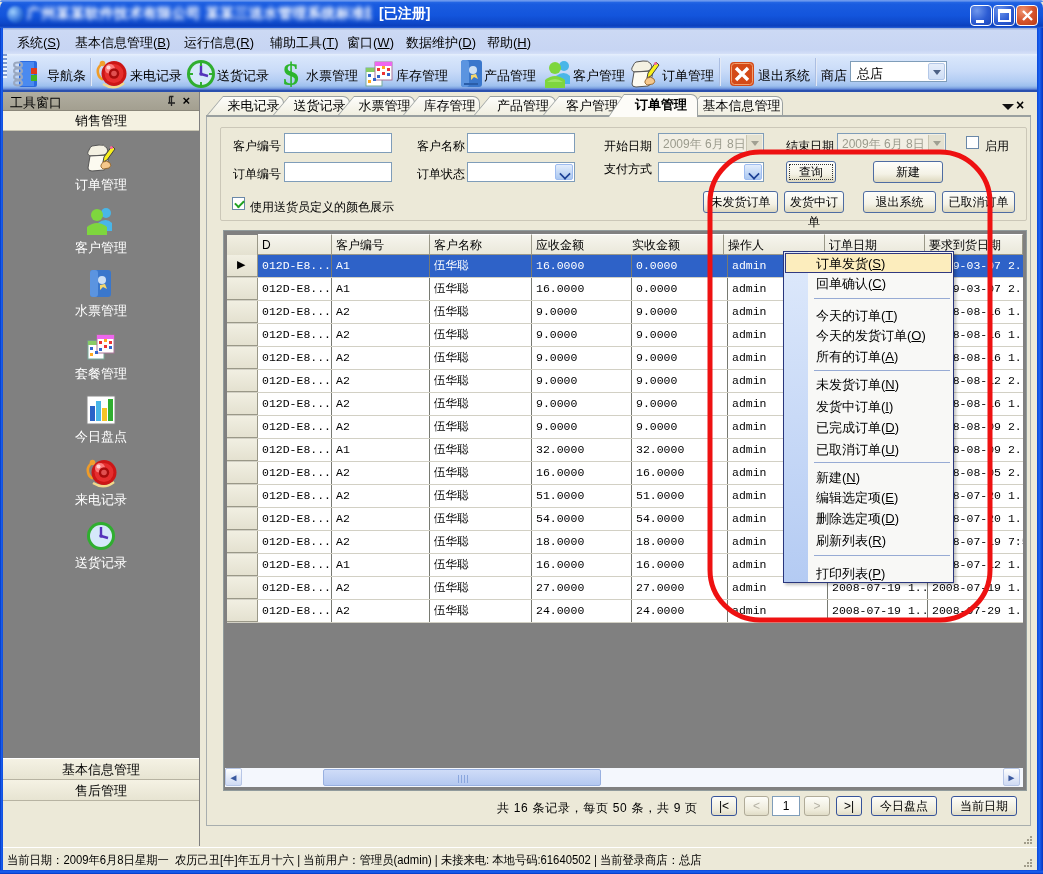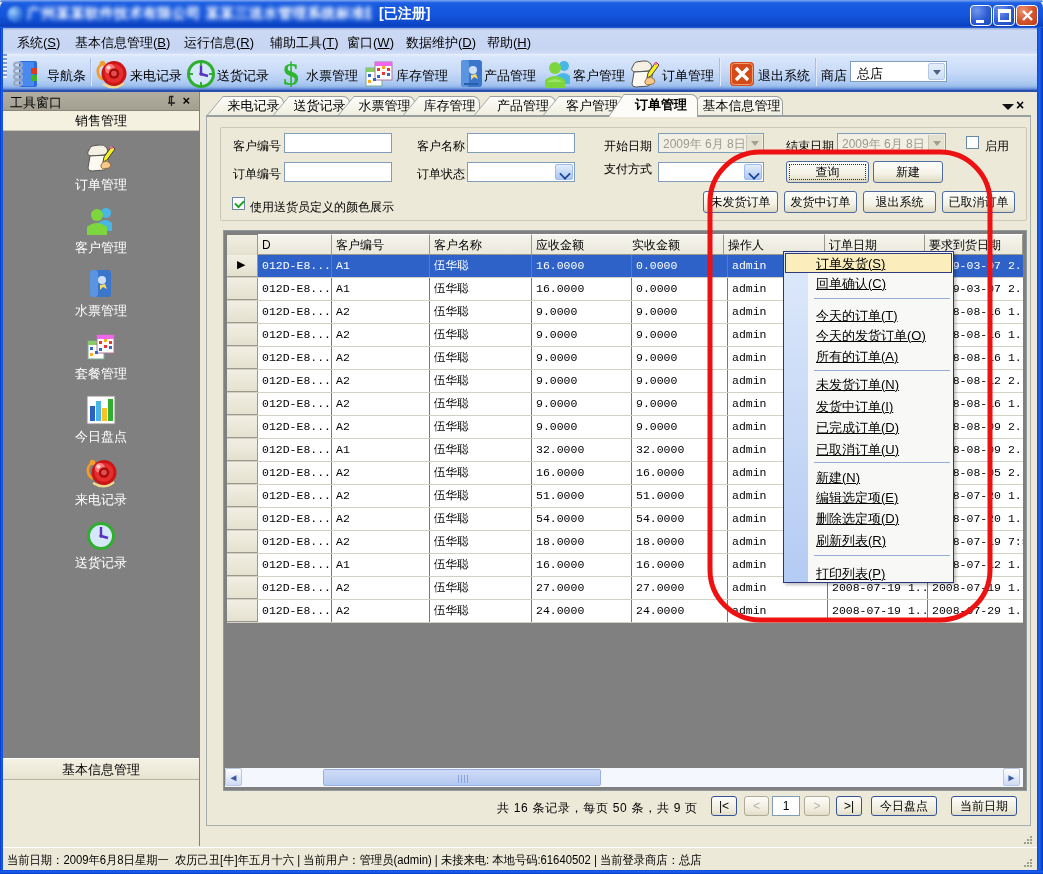--- a/index.html
+++ b/index.html
@@ -68,21 +68,21 @@
 
 #gridbox{left:16px;top:113px;width:804px;height:561px;background:#808080;border:1px solid #919b9c;}
 .gh{position:absolute;top:3px;height:21px;background:linear-gradient(180deg,#f6f5ee,#eae8da);border-right:1px solid #9a9888;border-bottom:1px solid #9a9888;border-top:1px solid #fff;font-size:12px;line-height:20px;padding-left:4px;overflow:hidden;white-space:nowrap;}
 .row{position:absolute;left:3px;width:796px;height:23px;background:#fff;border-bottom:1px solid #d2d0c4;}
 .cell{position:absolute;top:0;height:22px;border-right:1px solid #787a72;font-size:11.5px;line-height:22px;padding-left:4px;overflow:hidden;white-space:nowrap;font-family:"Liberation Mono","Liberation Sans",sans-serif;}
 .rsel{position:absolute;left:0;top:0;width:31px;height:22px;background:linear-gradient(180deg,#f1efe2,#e4e1d0);border-right:1px solid #9a9888;border-bottom:1px solid #9a9888;}
 .row.sel .cell{background:#2e62c8;color:#fff;}
 
 #cmenu{left:783px;top:251px;width:171px;height:332px;background:#f8f8f6;border:1px solid #29367c;box-shadow:2px 2px 3px rgba(0,0,0,.25);}
 #cmenu .strip{position:absolute;left:0;top:0;width:24px;height:100%;background:linear-gradient(180deg,#dee9fb 0%,#b4cbf3 100%);}
-.mi{position:absolute;left:32px;font-size:13px;white-space:nowrap;text-decoration:underline;}
+.mi{position:absolute;left:32px;font-size:13px;white-space:nowrap;}
 .msep{position:absolute;left:30px;width:136px;height:1px;background:#97abd4;}
 #mihl{position:absolute;left:1px;top:1px;width:167px;height:20px;background:#fcedbd;border:1px solid #31397f;}
 
 #hscroll{position:absolute;left:1px;top:537px;width:798px;height:19px;background:#f4f7fd;}
 .sbtn{position:absolute;top:0;width:17px;height:18px;background:linear-gradient(180deg,#fdfefe,#cfdaf3);border:1px solid #b7c6e6;border-radius:2px;color:#3b5aa0;font-size:10px;text-align:center;line-height:17px;}
 #hthumb{position:absolute;left:98px;top:1px;width:278px;height:17px;background:linear-gradient(180deg,#cfdcf8,#b4c8f0);border:1px solid #98b0e0;border-radius:2px;}
 
 .pgbtn{position:absolute;height:20px;background:linear-gradient(180deg,#fdfdf9,#efecdc 70%,#e0dcc6);border:1px solid #36539a;border-radius:3px;text-align:center;font-size:12px;line-height:18px;}
 
 #statusbar{left:3px;top:847px;width:1034px;height:23px;background:#ece9d8;border-top:1px solid #fff;font-size:12px;line-height:25px;padding-left:4px;white-space:nowrap;}
@@ -304,20 +304,21 @@
 <div class="pitem" style="top:399px">来电记录</div>
 <svg class="picon" style="top:428px" viewBox="0 0 32 32">
       <circle cx="16" cy="16" r="14" fill="#2fae2f"></circle>
       <circle cx="16" cy="16" r="11" fill="#d5e8fa"></circle>
       <circle cx="16" cy="16" r="1.8" fill="#5533bb"></circle>
       <path d="M16 16 L16 7 M16 16 L23 18" stroke="#5533bb" stroke-width="2.4" fill="none"></path>
     </svg>
 <div class="pitem" style="top:462px">送货记录</div>
 <div id="lpnav" class="abs">
 <div class="navb">基本信息管理</div>
+<div class="navb">售后管理</div>
 </div>
 </div>
 
 <div id="tabbar" class="abs"></div>
 <div class="tab abs" style="left:207px;width:77px">
     <i></i>
     <span>来电记录</span>
   </div>
 <div class="tab abs" style="left:273px;width:77px">
     <i></i>
@@ -372,26 +373,26 @@
  <span class="flabel" style="left:26px;top:49px">订单编号</span>
  <div class="tbox" style="left:77px;top:45px;width:108px"></div>
  <span class="flabel" style="left:210px;top:49px">订单状态</span>
  <div class="tbox combo" style="left:260px;top:45px;width:108px">
       <div class="dbtn2"></div>
     </div>
  <span class="flabel" style="left:397px;top:44px">支付方式</span>
  <div class="tbox combo" style="left:451px;top:45px;width:106px">
       <div class="dbtn2"></div>
     </div>
- <div class="xbtn" style="left:579px;top:44px;width:83px;outline:1px dotted #333;outline-offset:-4px">查询</div>
+ <div class="xbtn" style="left:579px;top:44px;width:50px;outline:1px dotted #333;outline-offset:-4px">查询</div>
  <div class="xbtn" style="left:666px;top:44px;width:70px">新建</div>
  <div class="cb ck" style="left:25px;top:80px"></div>
  <span class="flabel" style="left:43px;top:82px">使用送货员定义的颜色展示</span>
  <div class="xbtn" style="left:496px;top:74px;width:75px">未发货订单</div>
- <div class="xbtn" style="left:577px;top:74px;width:73px">发货中订单</div>
+ <div class="xbtn" style="left:577px;top:74px;width:60px">发货中订单</div>
  <div class="xbtn" style="left:656px;top:74px;width:73px">退出系统</div>
  <div class="xbtn" style="left:735px;top:74px;width:73px">已取消订单</div>
 
  <div id="gridbox" class="abs">
   <div class="rsel" style="left:3px;top:4px;height:21px;"></div>
   <div class="gh" style="left:34px;width:74px">D</div>
   <div class="gh" style="left:108px;width:98px">客户编号</div>
   <div class="gh" style="left:206px;width:102px">客户名称</div>
   <div class="gh" style="left:308px;width:100px">应收金额</div>
   <div class="gh" style="left:404px;width:96px">实收金额</div>

